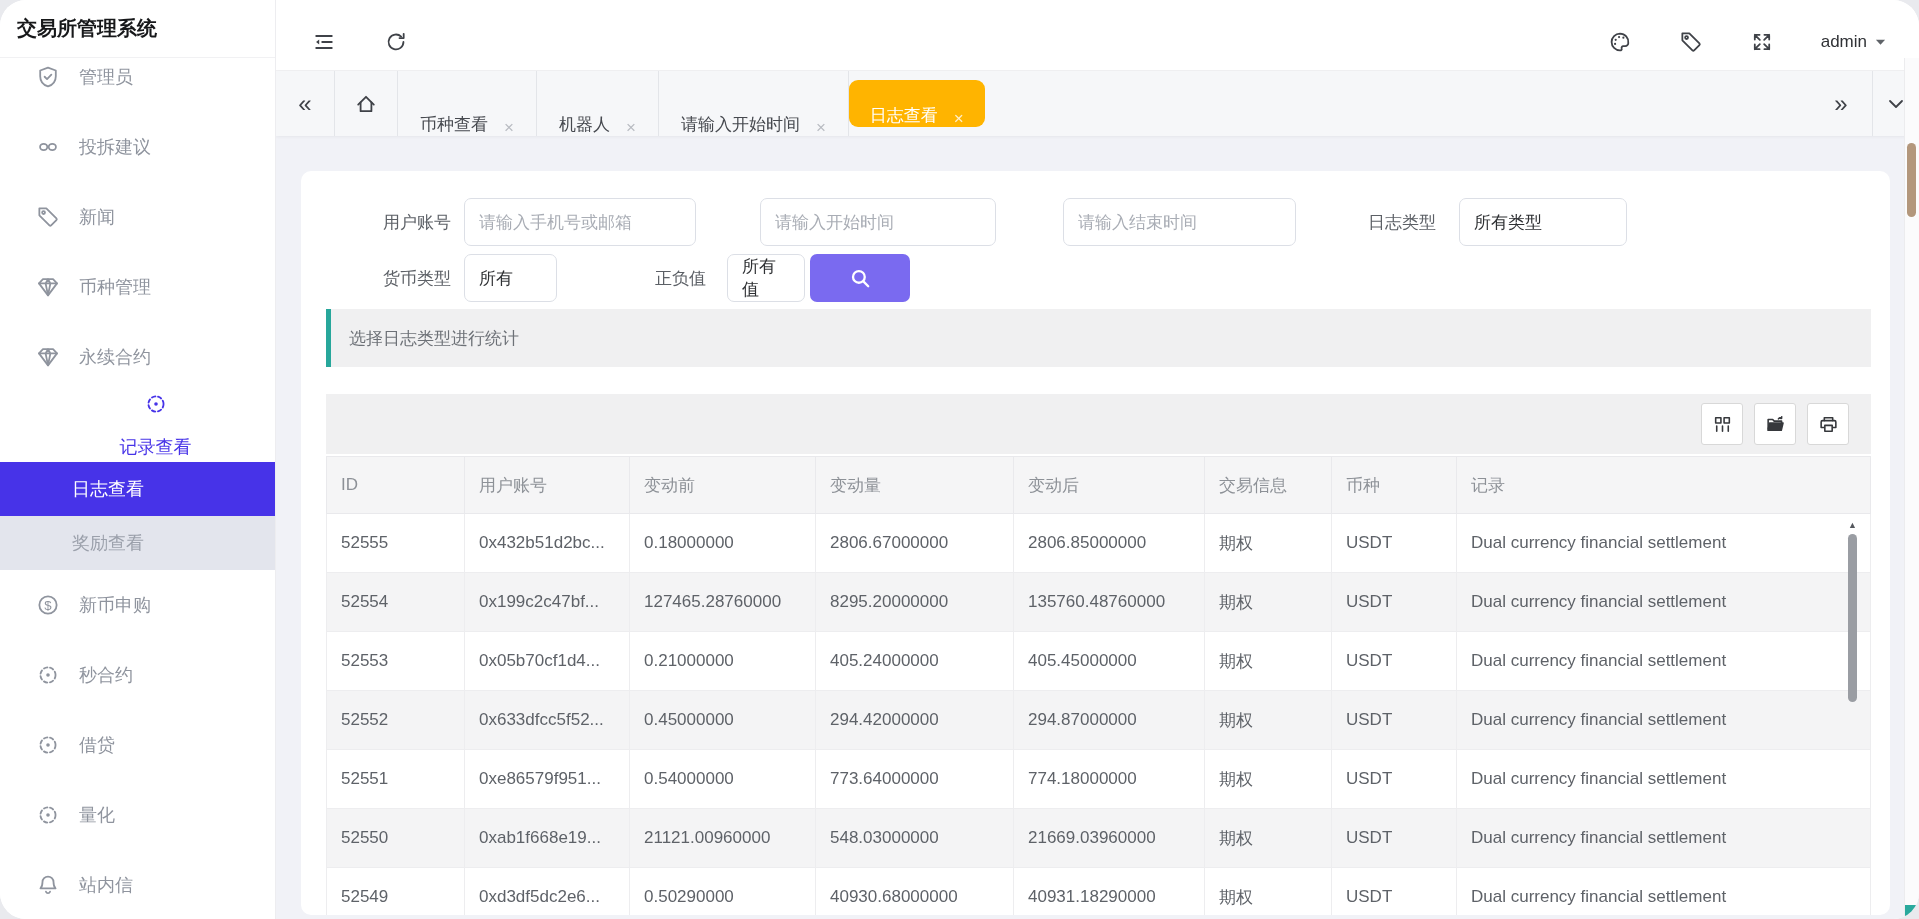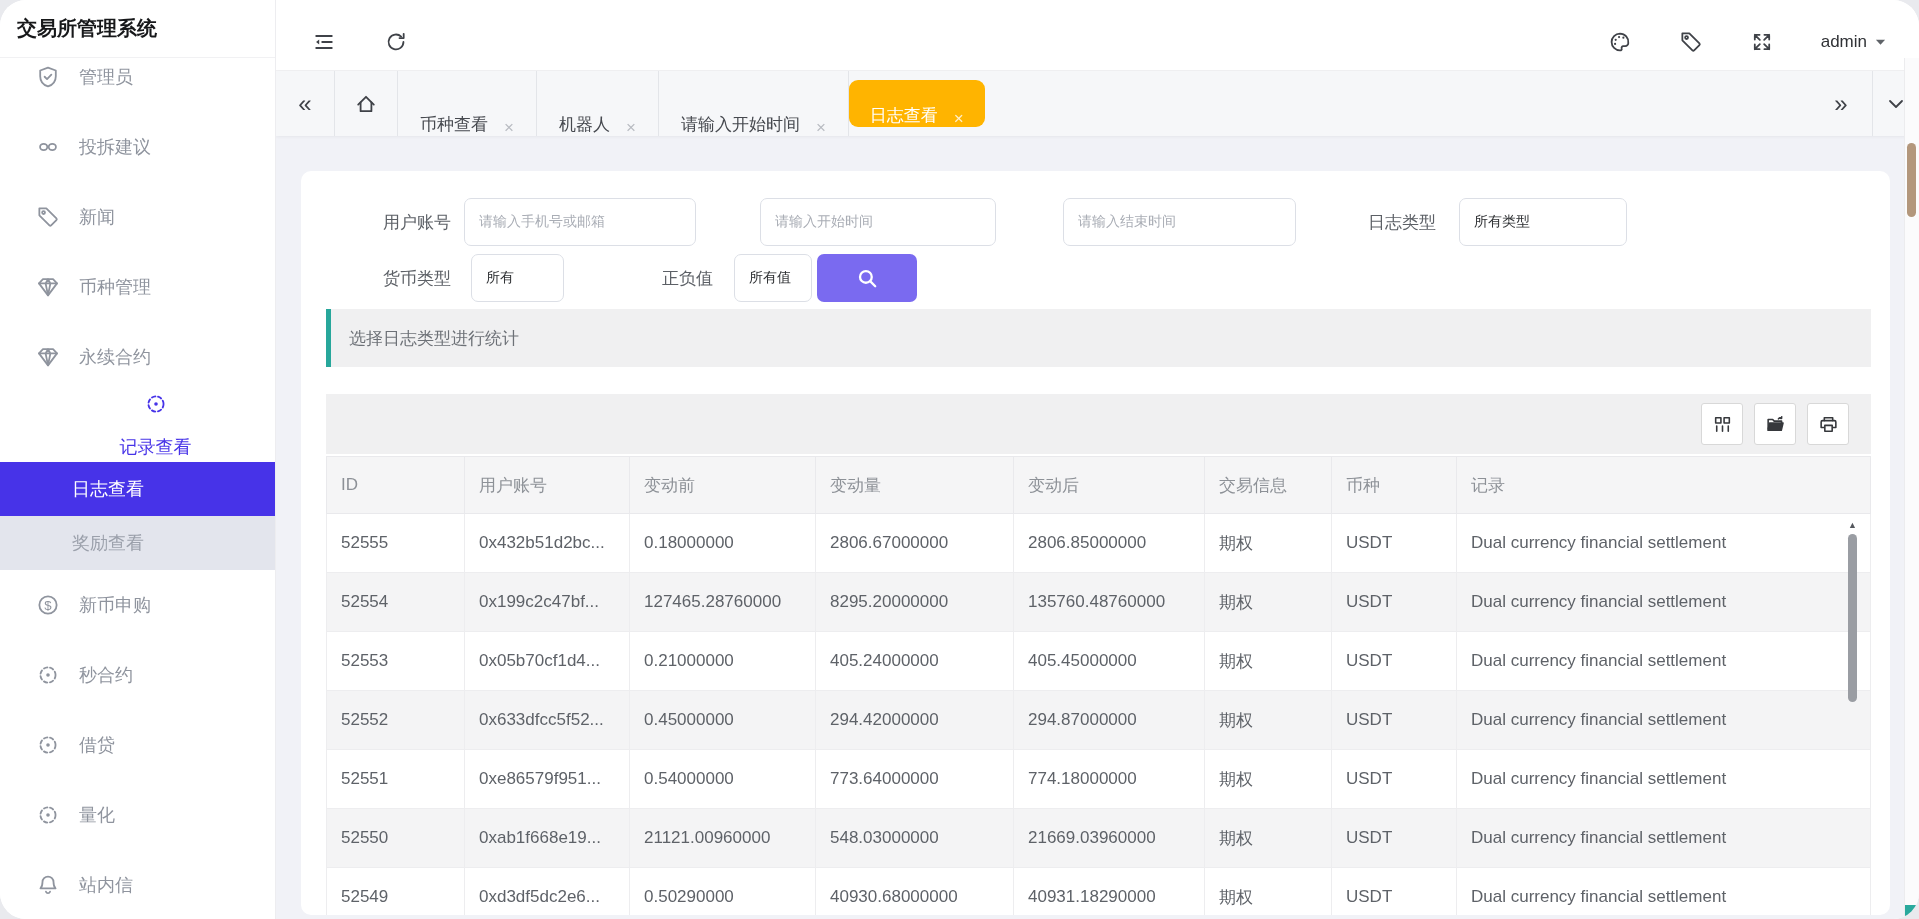--- a/index.html
+++ b/index.html
@@ -44,28 +44,28 @@
   .tc-right{width:62px;border-right:none;font-size:24px;color:#3f4248;}
   .tc-chev{width:46px;border-right:none;border-left:1px solid #e3e5e9;}
 
   
   .content{flex:1;background:#f1f2f7;padding:35px 29px 4px 25px;overflow:hidden;}
   .card{background:#fff;border-radius:10px;height:100%;padding-top:27px;overflow:hidden;box-sizing:border-box;}
 
   .frow{display:flex;align-items:center;height:48px;}
   .frow + .frow{margin-top:8px;}
   .flabel{width:163px;flex:none;box-sizing:border-box;text-align:right;padding-right:13px;color:#5c6066;font-size:17px;}
-  .inp{height:48px;box-sizing:border-box;border:1px solid #dcdfe6;border-radius:7px;background:#fff;display:flex;align-items:center;padding:0 14px;font-size:14px;color:#a9adb5;cursor:text;}
+  .inp{height:48px;box-sizing:border-box;border:1px solid #dcdfe6;border-radius:7px;background:#fff;display:flex;align-items:center;padding:0 14px;font-size:17px;color:#a9adb5;cursor:text;}
   .inp.sel{color:#2e3033;cursor:pointer;}
   .w-acc{width:232px;}
   .w-start{width:236px;margin-left:64px;}
   .w-end{width:233px;margin-left:67px;}
   .lbl-log{margin-left:72px;color:#5c6066;font-size:17px;}
   .w-logtype{width:168px;margin-left:23px;}
-  .w-cur{width:93px;margin-left:7px;}
+  .w-cur{width:93px;}
   .lbl-sign{margin-left:98px;color:#5c6066;font-size:17px;}
   .w-sign{width:78px;margin-left:21px;}
   .search-btn{width:100px;height:48px;margin-left:5px;background:#7a6af0;border:none;border-radius:7px;display:flex;align-items:center;justify-content:center;color:#fff;cursor:pointer;}
   .search-btn svg{width:23px;height:23px;}
 
   .notice{margin:7px 19px 0 25px;height:58px;background:#f0f0f1;border-left:5px solid #27a79b;display:flex;align-items:center;padding-left:18px;color:#6d7177;font-size:17px;}
 
   .tablewrap{margin:27px 19px 0 25px;position:relative;}
   .toolbar{height:60px;background:#f0f0f1;display:flex;align-items:center;justify-content:flex-end;padding-right:22px;gap:11px;}
   .tbtn{width:40px;height:40px;background:#fff;border:1px solid #d8d8d8;border-radius:3px;display:flex;align-items:center;justify-content:center;color:#36383c;cursor:pointer;}

